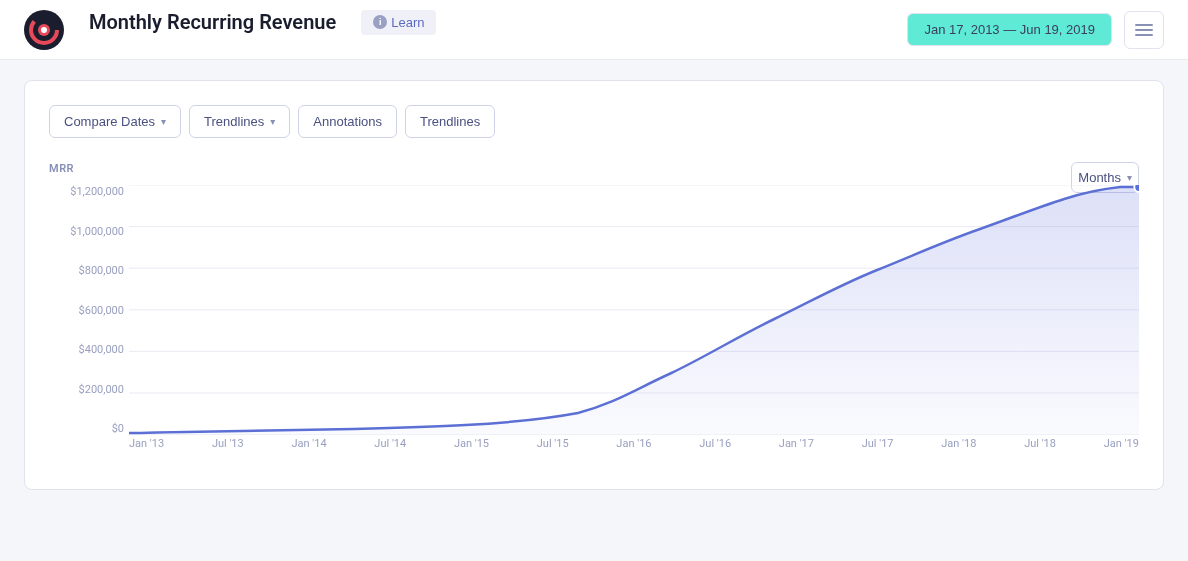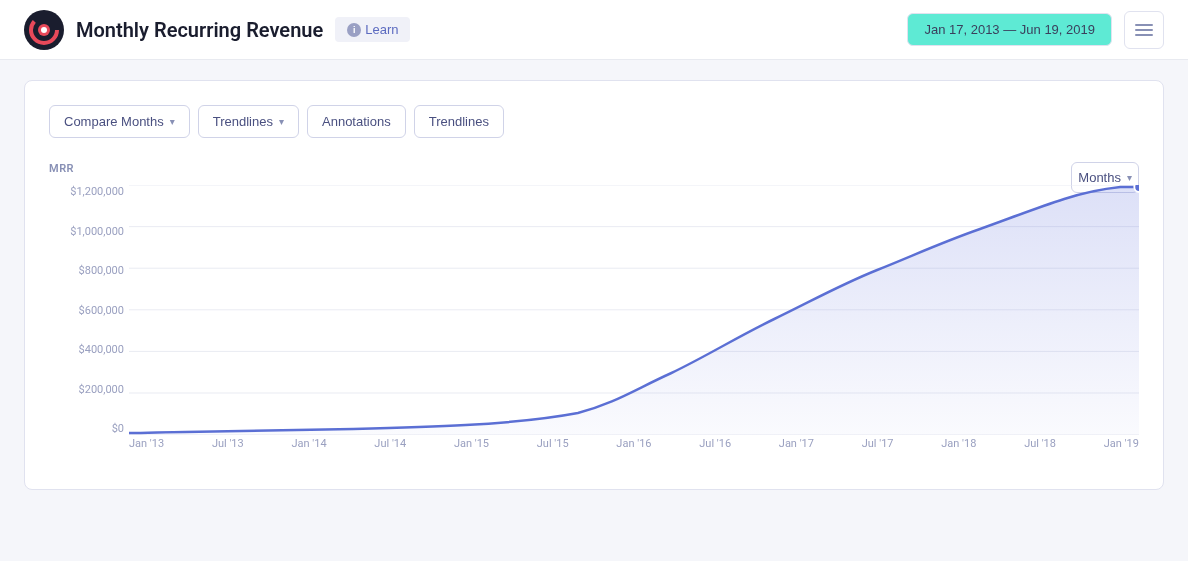--- a/index.html
+++ b/index.html
@@ -9,22 +9,22 @@
       background: #fff;
       border-bottom: 1px solid #e8eaf0;
       display: flex;
       align-items: center;
       padding: 0 24px;
       height: 60px;
       justify-content: space-between;
     }
     .header-left {
       display: flex;
-      align-items: center;
-      gap: 12px;
+      align-items: flex-start;
+      gap: 25px;
     }
     .logo {
       width: 40px;
       height: 40px;
     }
     .header-title {
       font-size: 20px;
       font-weight: 600;
       color: #1a1d2e;
     }
@@ -217,21 +217,21 @@
       <div class="menu-line"></div>
       <div class="menu-line"></div>
     </button>
   </div>
 </div>
 
 <div class="main-content">
 
   <div class="toolbar">
     <button class="toolbar-btn">
-      <span>Compare Months</span>
+      <span>Compare Dates</span>
       <span class="chevron-down">▾</span>
     </button>
     <button class="toolbar-btn">
       <span>Trendlines</span>
       <span class="chevron-down">▾</span>
     </button>
     <button class="toolbar-btn">
       <span>Annotations</span>
     </button>
     <button class="toolbar-btn">

